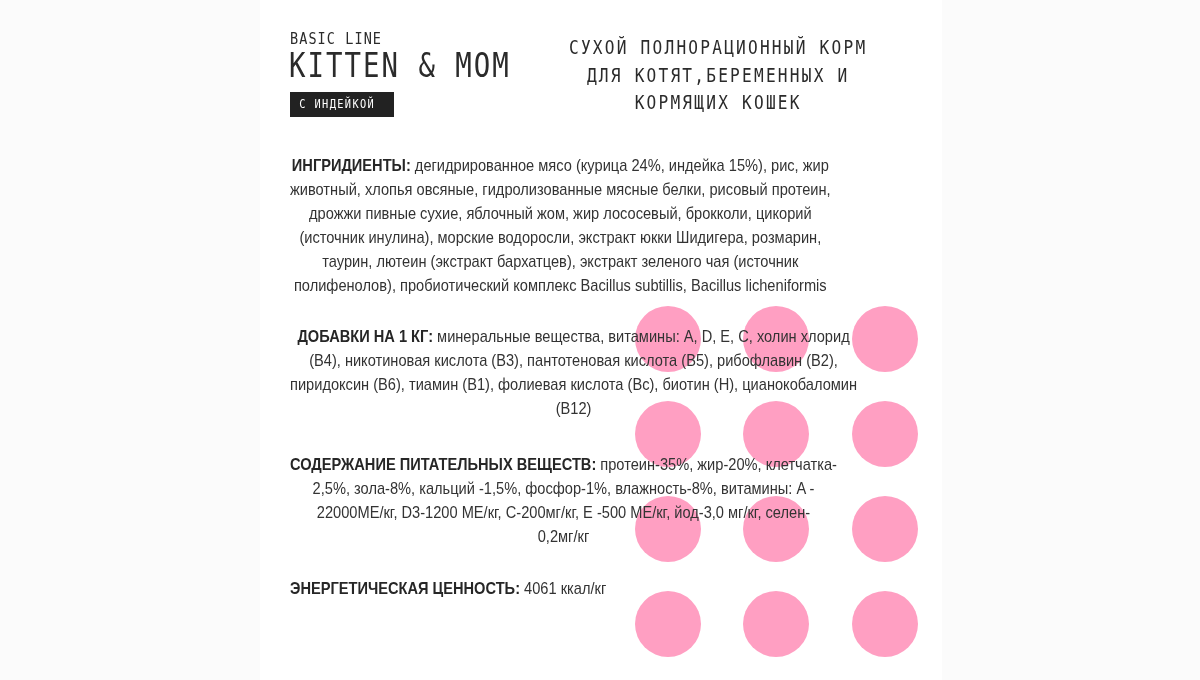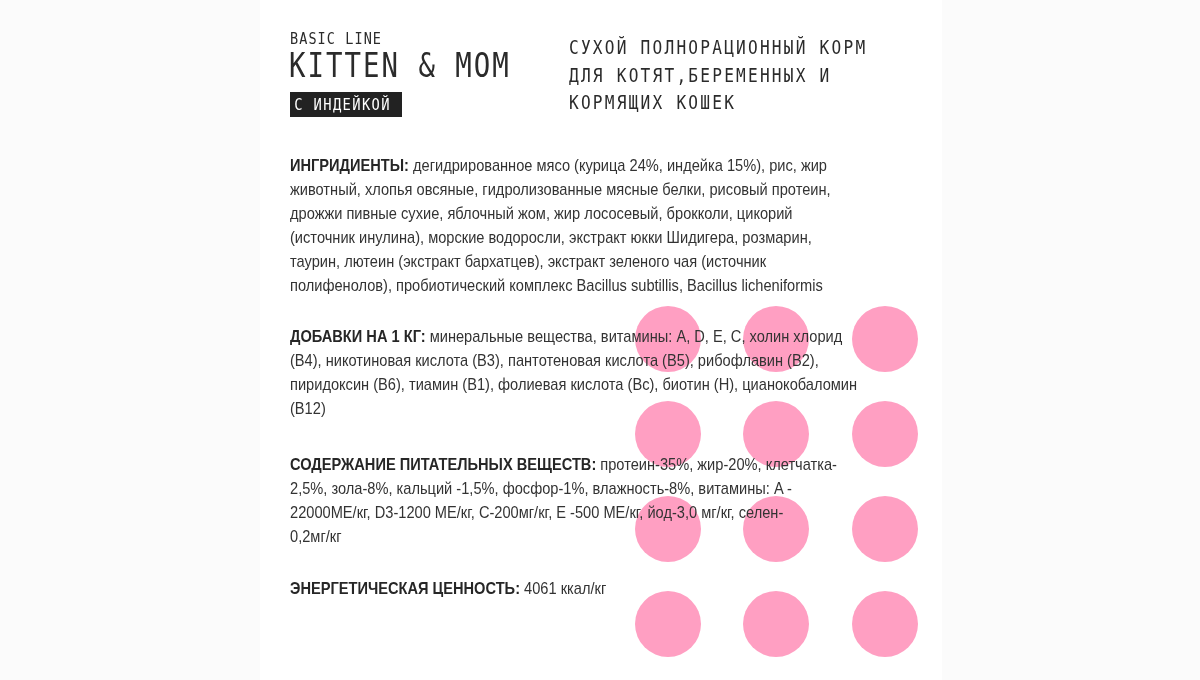--- a/index.html
+++ b/index.html
@@ -33,20 +33,21 @@
     position: absolute;
     width: 66px;
     height: 66px;
     border-radius: 50%;
   }
   .content {
     position: absolute;
     left: 0; top: 0;
     width: 1200px; height: 680px;
     z-index: 2;
+    text-align: center;
   }
   .mono {
     font-family: "DejaVu Sans Mono", "Liberation Mono", monospace;
   }
   .basic-line {
     position: absolute;
     left: 290px;
     top: 30px;
     font-size: 15px;
     letter-spacing: 1.2px;
@@ -64,24 +65,24 @@
     color: #2b2b2b;
     white-space: nowrap;
     transform: scaleX(0.83);
     transform-origin: left top;
   }
   .flavor-badge {
     position: absolute;
     left: 290px;
     top: 92px;
     height: 25px;
-    width: 112px;
+    width: 104px;
     background: #222222;
     color: #ffffff;
-    font-size: 16px;
+    font-size: 12px;
     line-height: 25px;
     letter-spacing: 1.6px;
     white-space: nowrap;
     overflow: hidden;
   }
   .flavor-badge span {
     display: inline-block;
     padding-left: 5px;
     transform: scaleX(0.86);
     transform-origin: left center;

